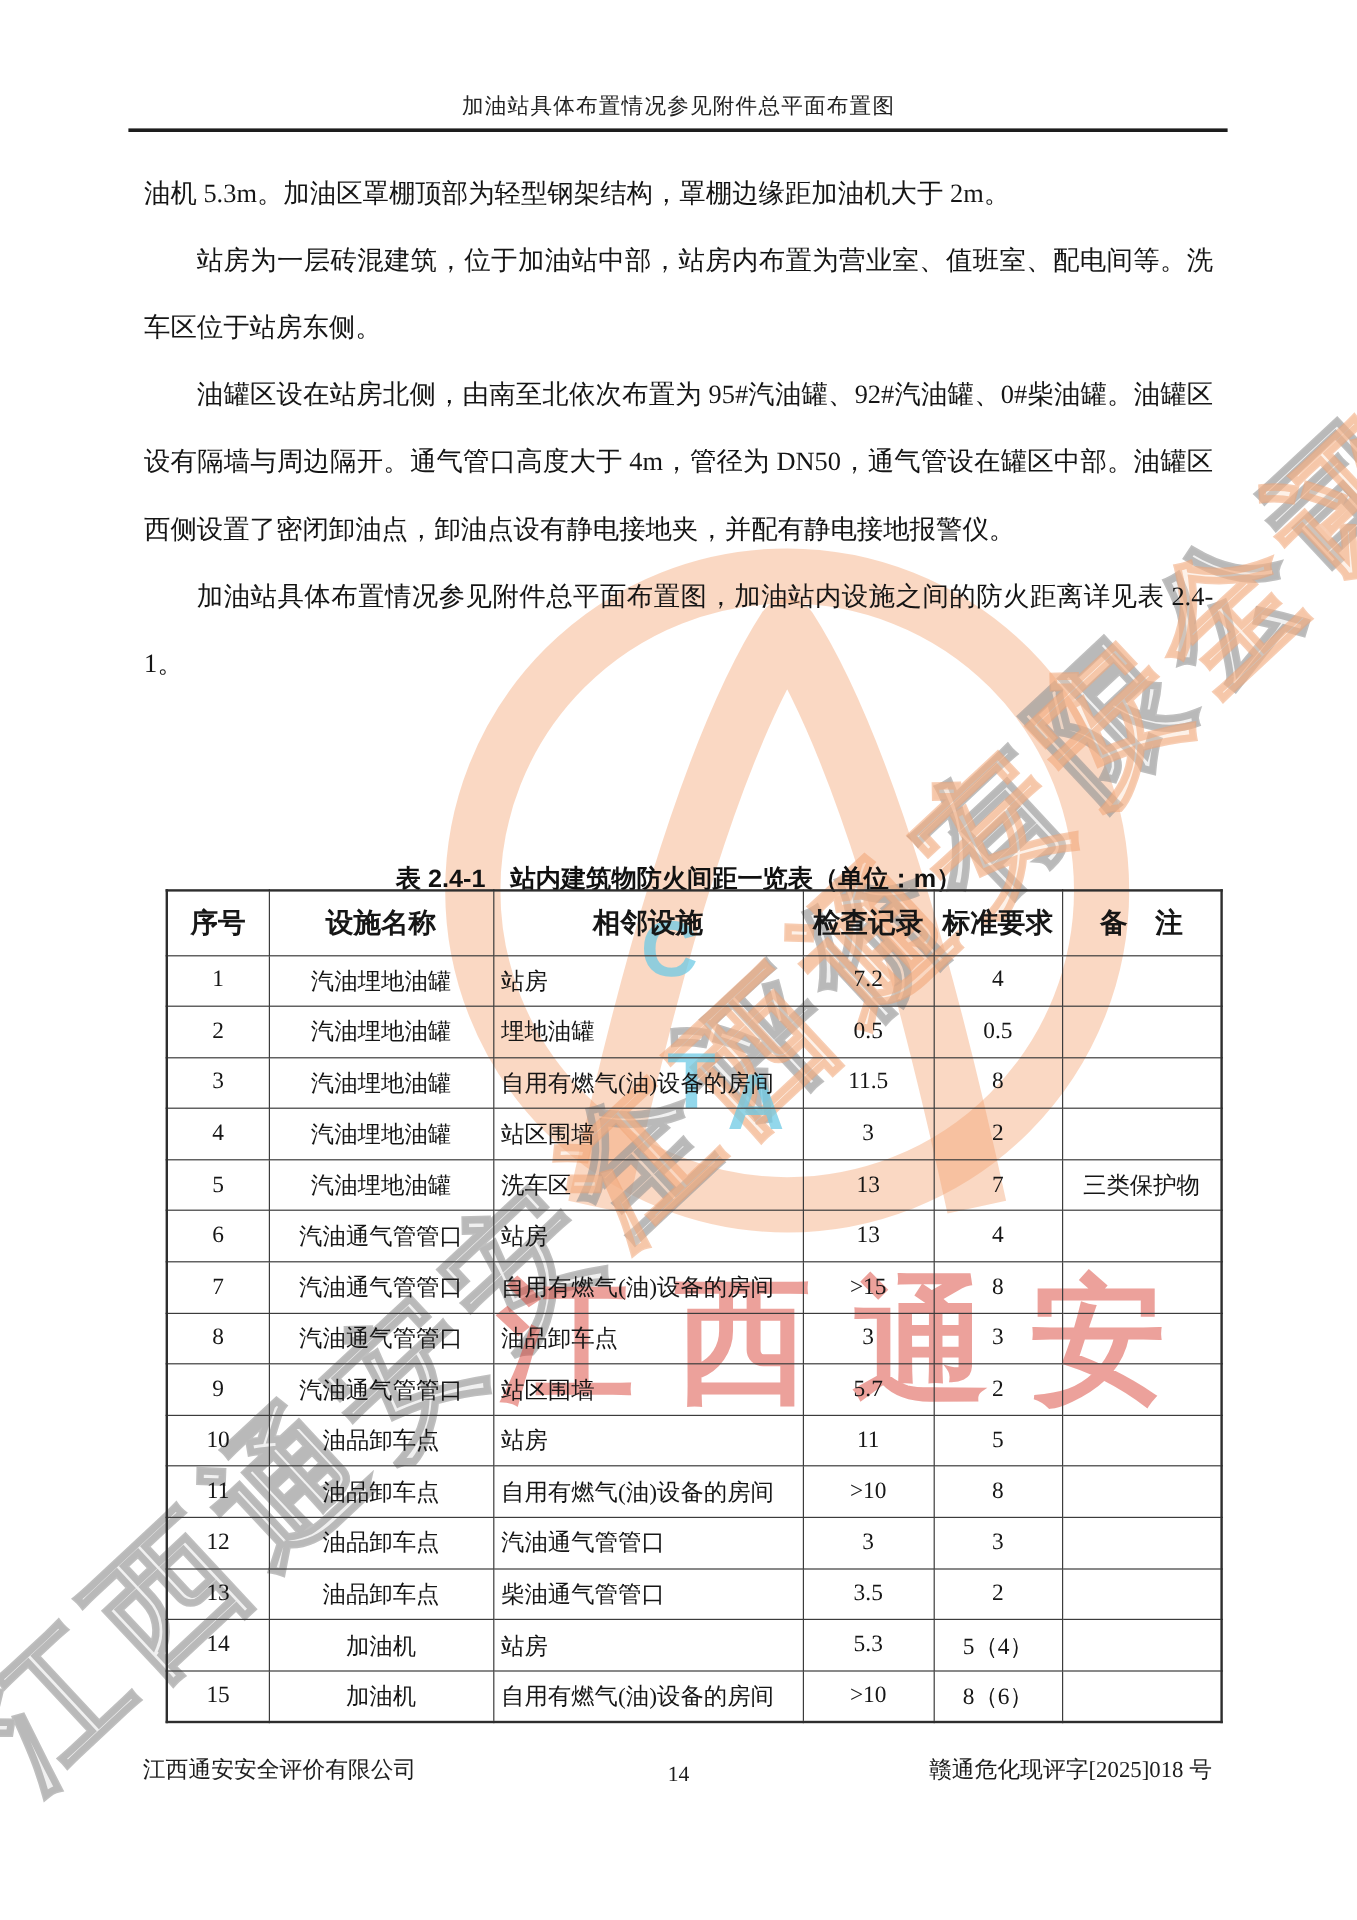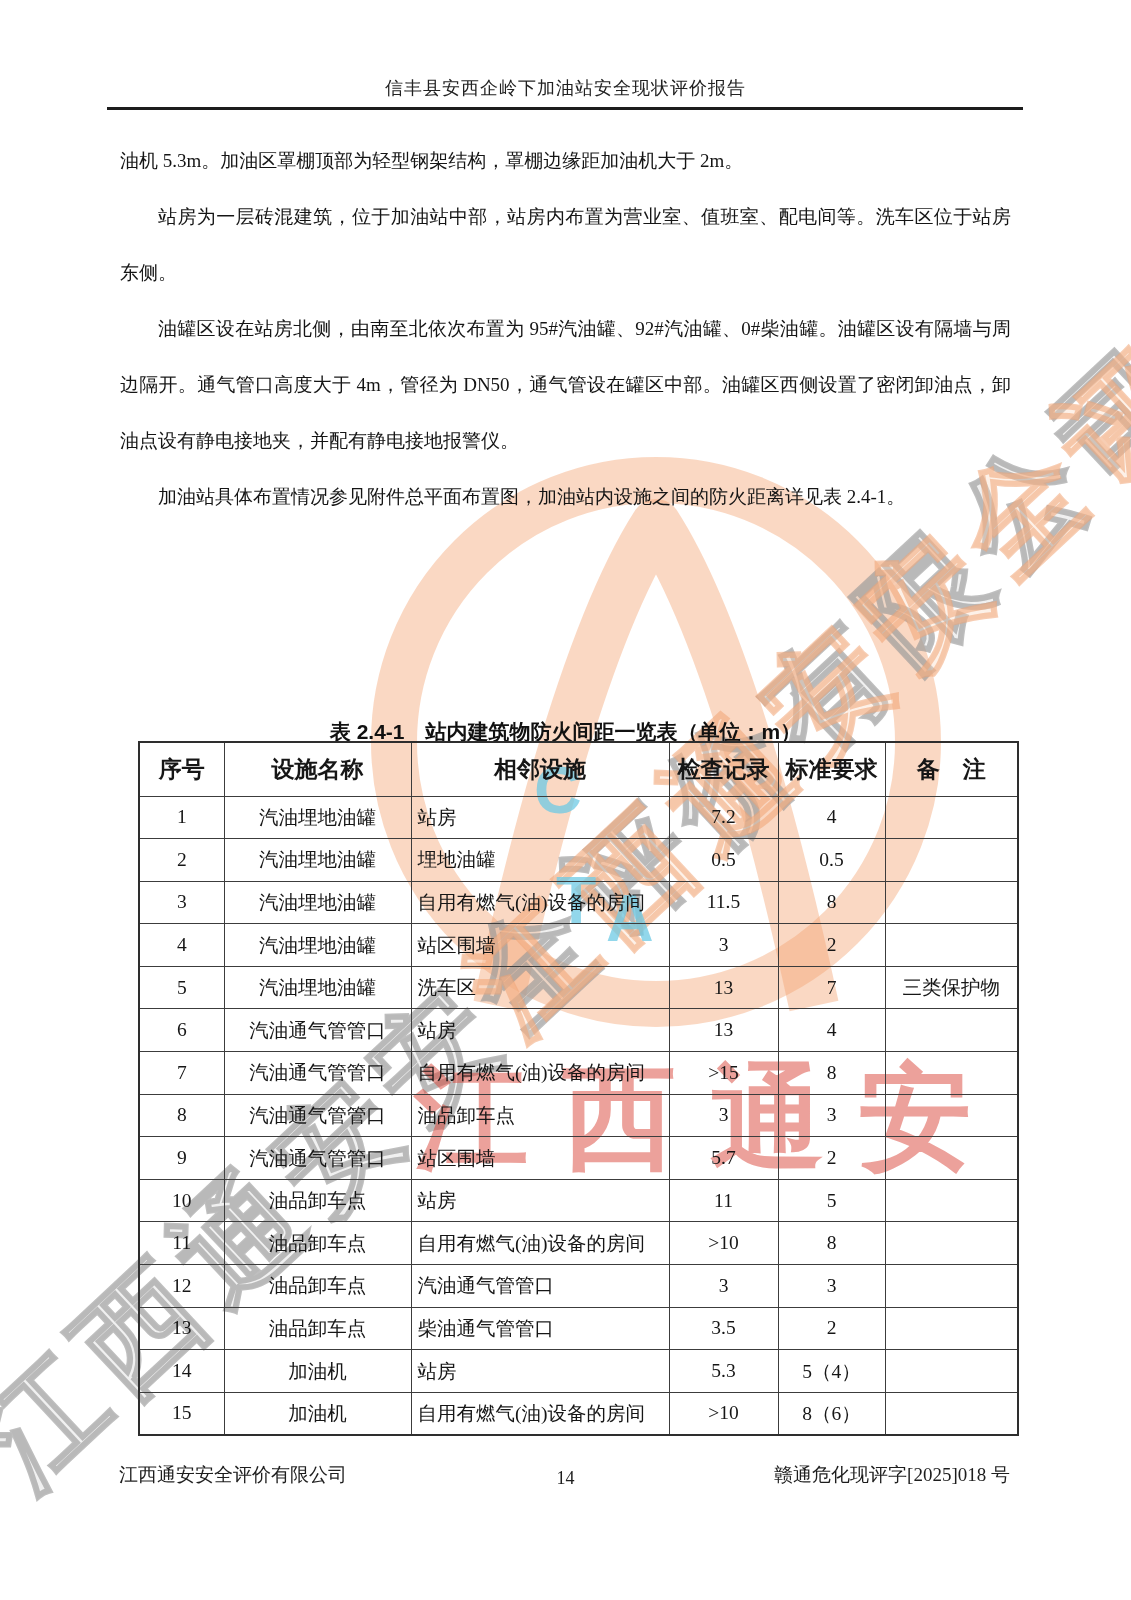--- a/index.html
+++ b/index.html
@@ -45,21 +45,21 @@
     position:absolute; top:76px; left:0; width:100%;
     text-align:center; font-size:18px; letter-spacing:1px; color:#222;
   }
   .header-rule {
     position:absolute; top:107px; left:107px; width:916px; height:3px;
     background:#1d1d1d;
   }
 
   .body-text {
     position:absolute; top:133px; left:120px; width:891px;
-    font-size:19px; line-height:56px; text-align:justify;
+    font-size:22px; line-height:56px; text-align:justify;
     color:#151515;
   }
   .body-text p.indent { text-indent:2em;font-family:Liberation Serif, serif; }
 
   .table-title {
     position:absolute; top:700px; left:0; width:100%;
     text-align:center; font-weight:bold; font-size:21px; color:#111;
     font-family:"Liberation Sans","DejaVu Sans",sans-serif;
     margin-top:18px;
   }
@@ -105,21 +105,21 @@
     <div class="wm-diag main">江西通安安全评价有限公司</div>
     <div class="wm-diag corner">江西通安安全评价有限公司</div>
     <div class="wm-red">江西通安</div>
     <span class="wm-cta c">C</span>
     <span class="wm-cta t">T</span>
     <span class="wm-cta a">A</span>
   </div>
 
   <div class="content">
 
-    <div class="header-title">信丰县安西企岭下加油站安全现状评价报告</div>
+    <div class="header-title">加油站具体布置情况参见附件总平面布置图</div>
     <div class="header-rule"></div>
 
     <div class="body-text">
       <p>油机 5.3m。加油区罩棚顶部为轻型钢架结构，罩棚边缘距加油机大于 2m。</p>
       <p class="indent">站房为一层砖混建筑，位于加油站中部，站房内布置为营业室、值班室、配电间等。洗车区位于站房东侧。</p>
       <p class="indent">油罐区设在站房北侧，由南至北依次布置为 95#汽油罐、92#汽油罐、0#柴油罐。油罐区设有隔墙与周边隔开。通气管口高度大于 4m，管径为 DN50，通气管设在罐区中部。油罐区西侧设置了密闭卸油点，卸油点设有静电接地夹，并配有静电接地报警仪。</p>
       <p class="indent">加油站具体布置情况参见附件总平面布置图，加油站内设施之间的防火距离详见表 2.4-1。</p>
     </div>
 
     <div class="table-title">表 2.4-1　站内建筑物防火间距一览表（单位：m）</div>

